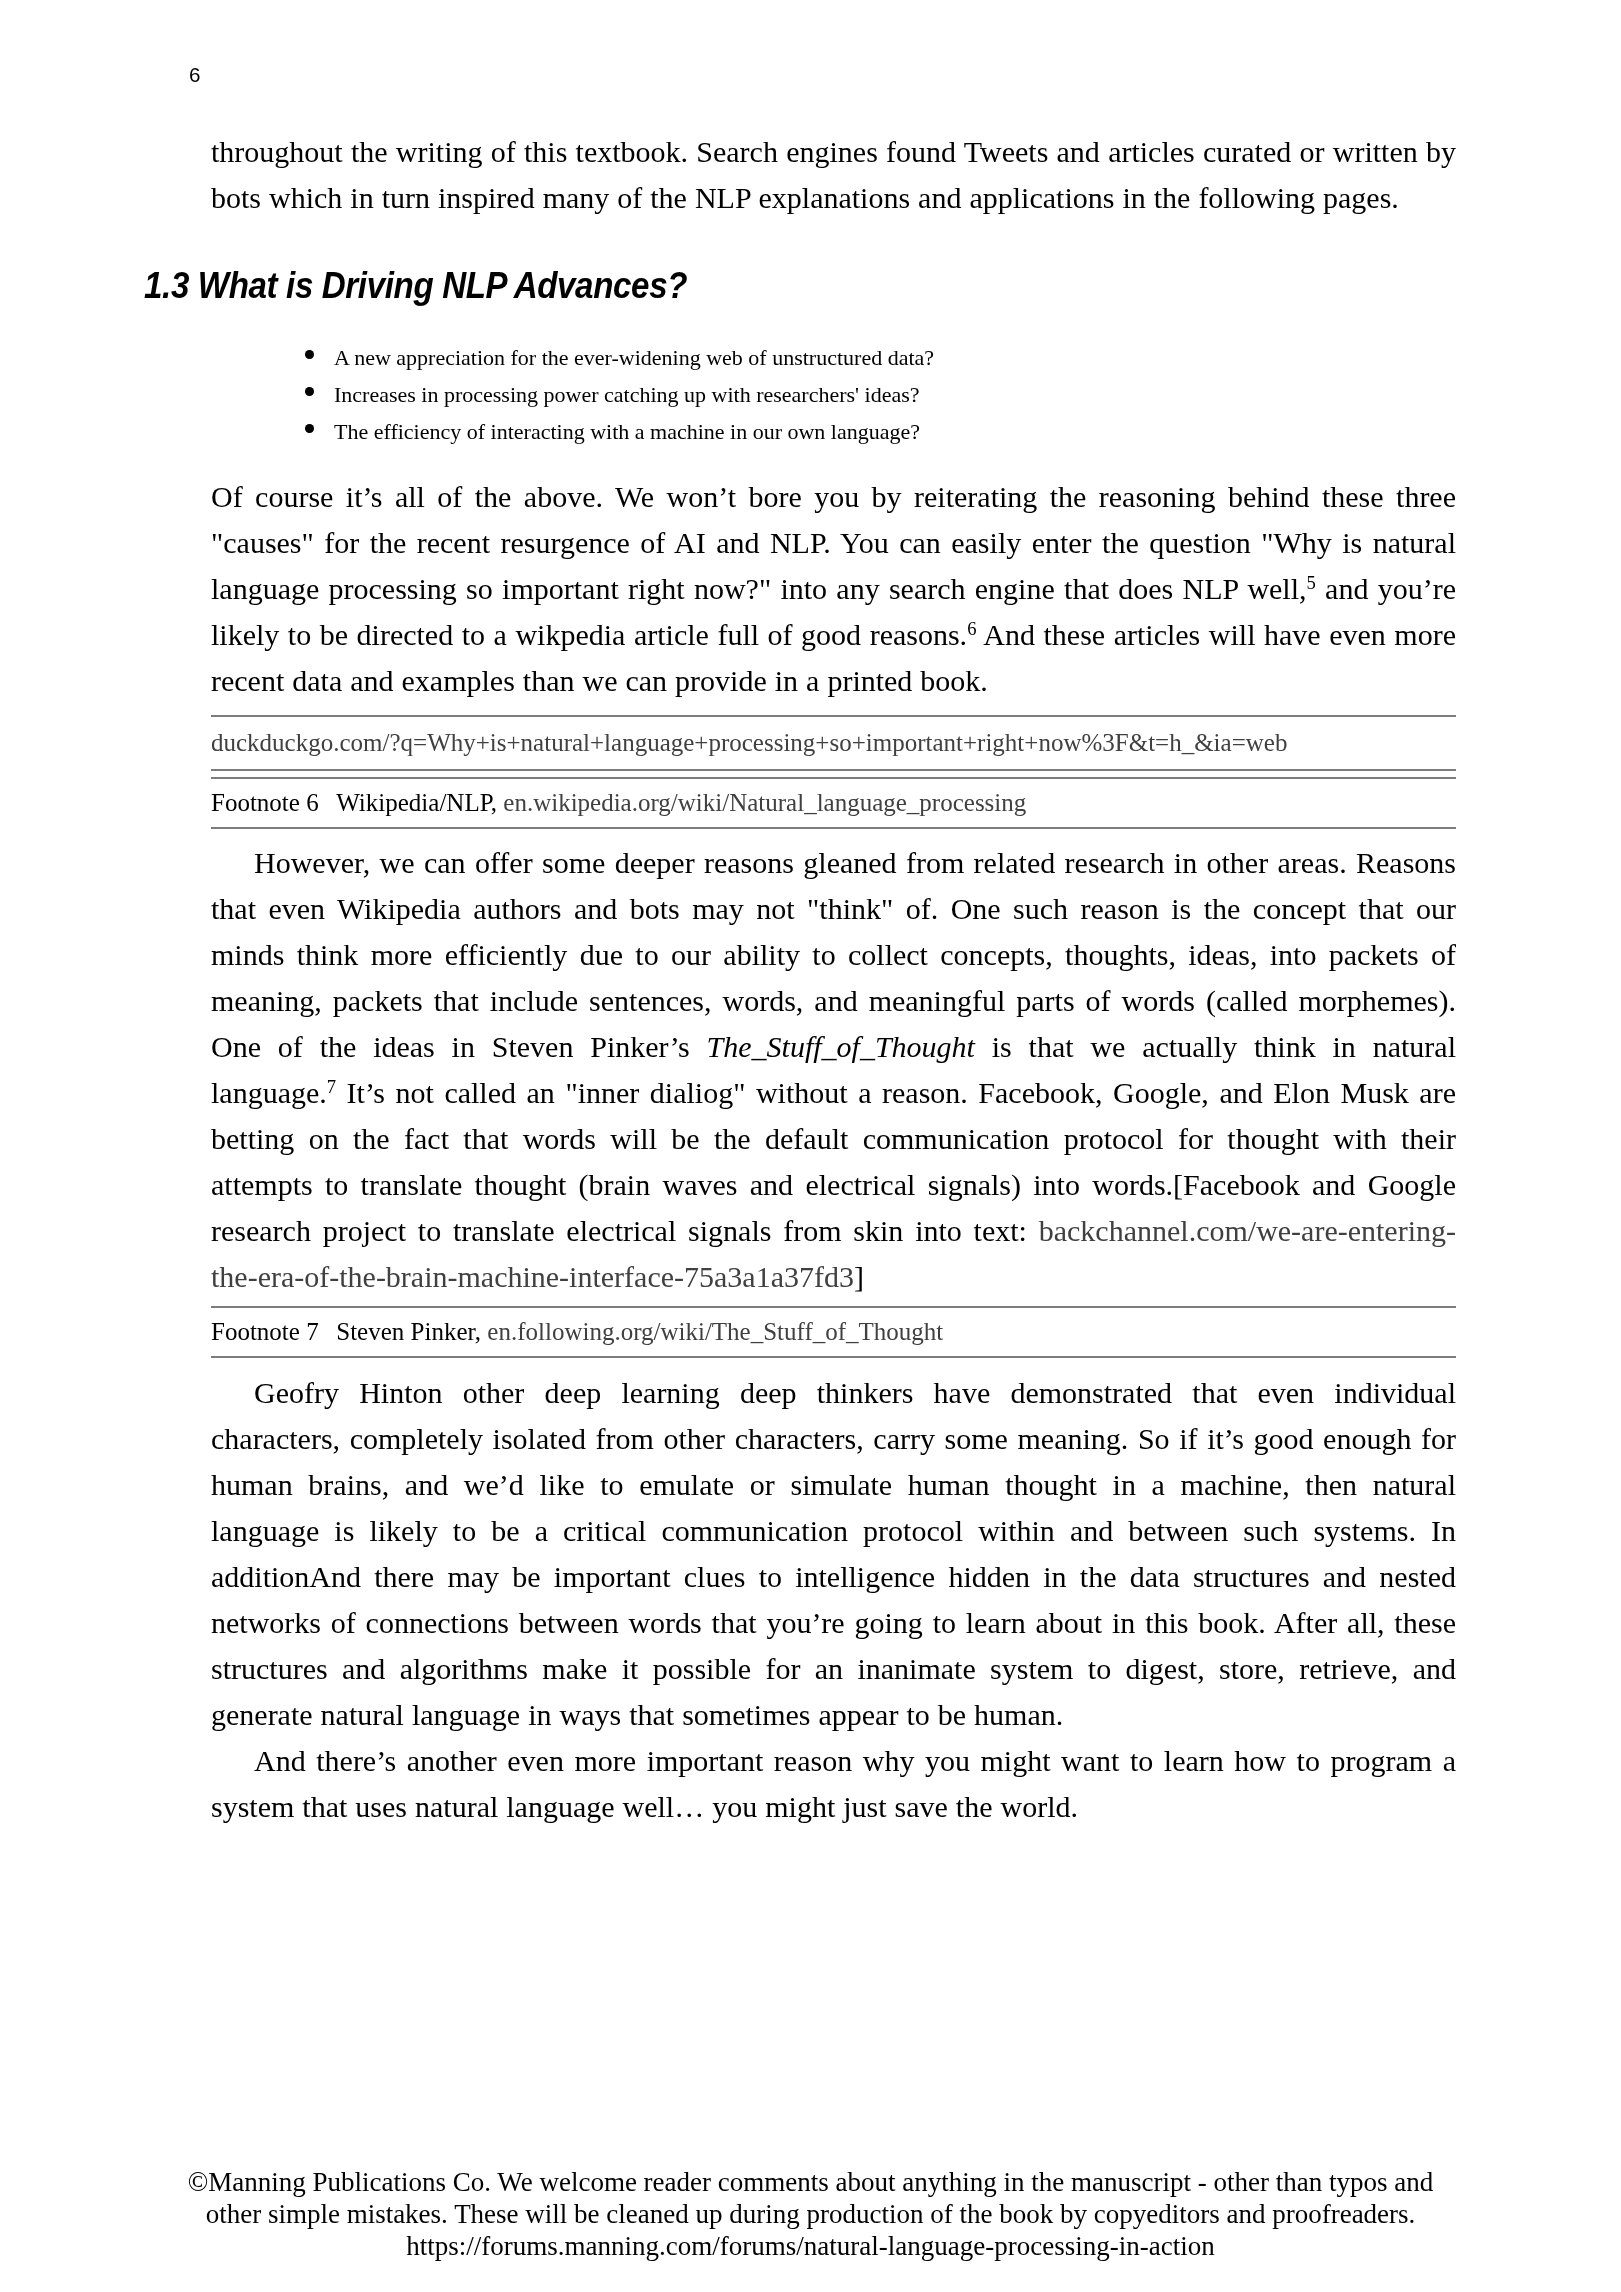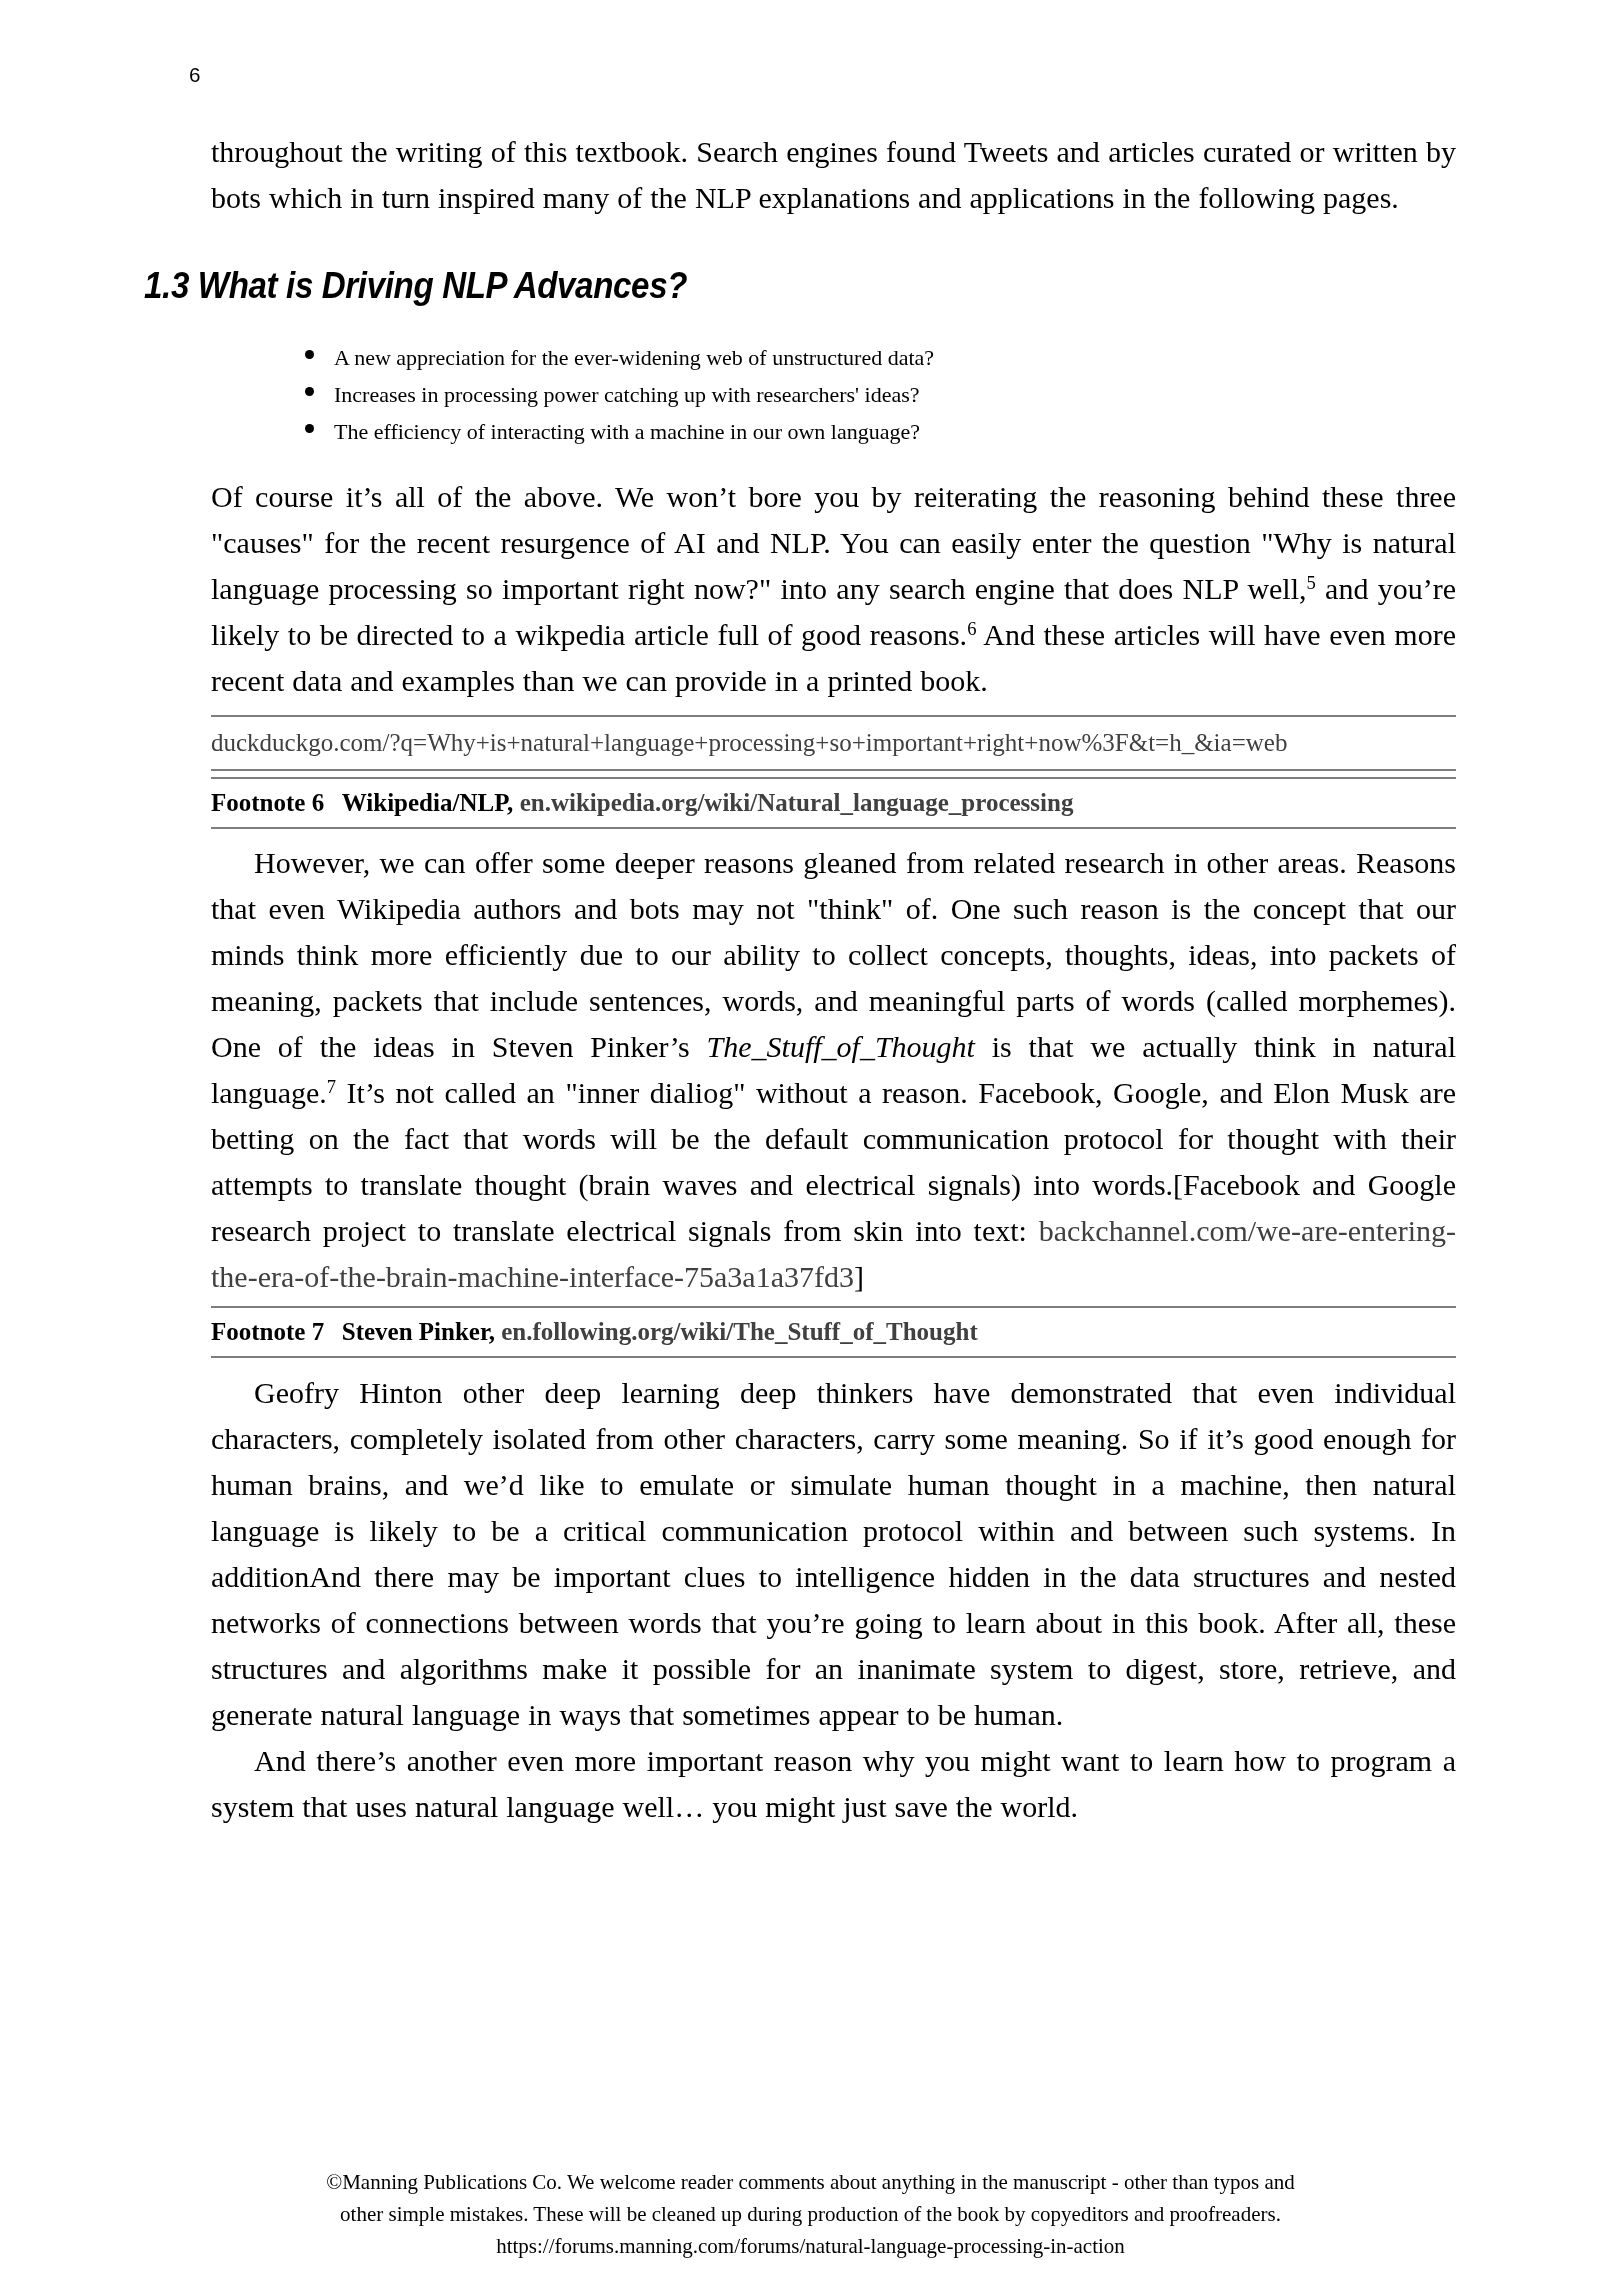--- a/index.html
+++ b/index.html
@@ -100,21 +100,21 @@
     display: block;
   }
 
   
   .footnote-block {
     margin: 11.8px 0 0 0;
     border-top: 2.9px solid #7d7d7d;
     border-bottom: 2.9px solid #7d7d7d;
     padding: 8.8px 0 8.8px 0;
   }
-  .footnote-block.tight { padding: 6.9px 0 6.9px 0; margin-top: 5.9px; font-weight: bold; }
+  .footnote-block.tight { padding: 6.9px 0 6.9px 0; margin-top: 5.9px; }
   .footnote-line {
     font-size: 25px;
     line-height: 34px;
     white-space: nowrap;
   }
   .fn-label { }
   .fn-gap { display: inline-block; width: 17.6px; }
   a.link, .link {
     color: #404040;
     text-decoration: none;
@@ -132,21 +132,21 @@
   }
   i.title-italic { font-style: italic; }
 
   
   .footer {
     position: absolute;
     left: 0;
     right: 0;
     top: 2166px;
     text-align: center;
-    font-size: 21px;
+    font-size: 27px;
     line-height: 32px;
   }
   .footer div { white-space: nowrap; }
 </style>
 </head>
 <body>
 
 <div class="page">
 
   <div class="page-number">6</div>

